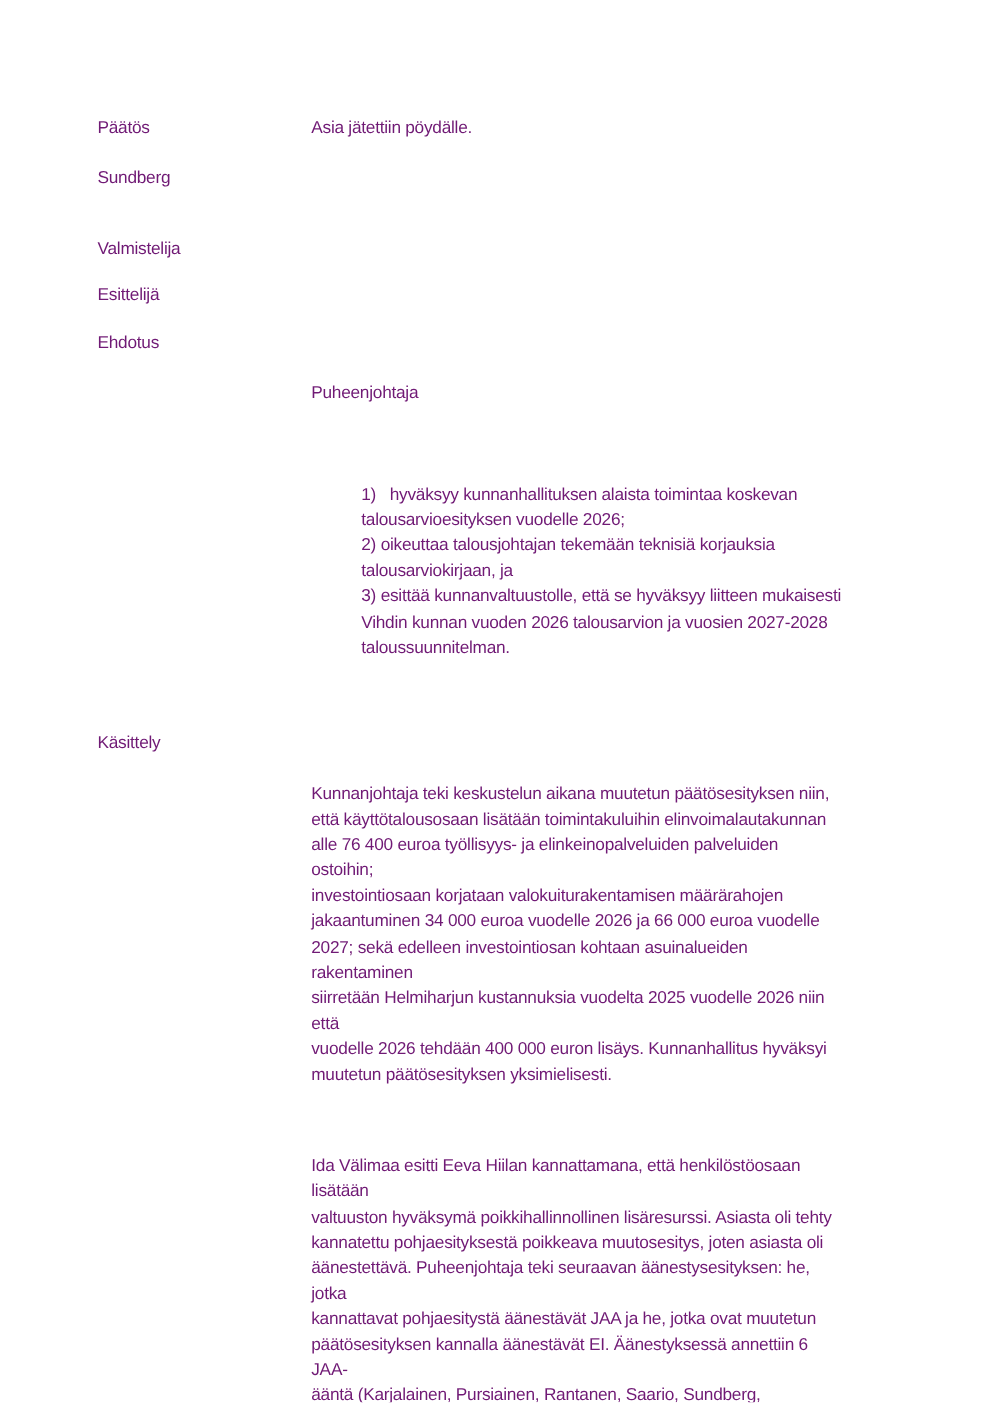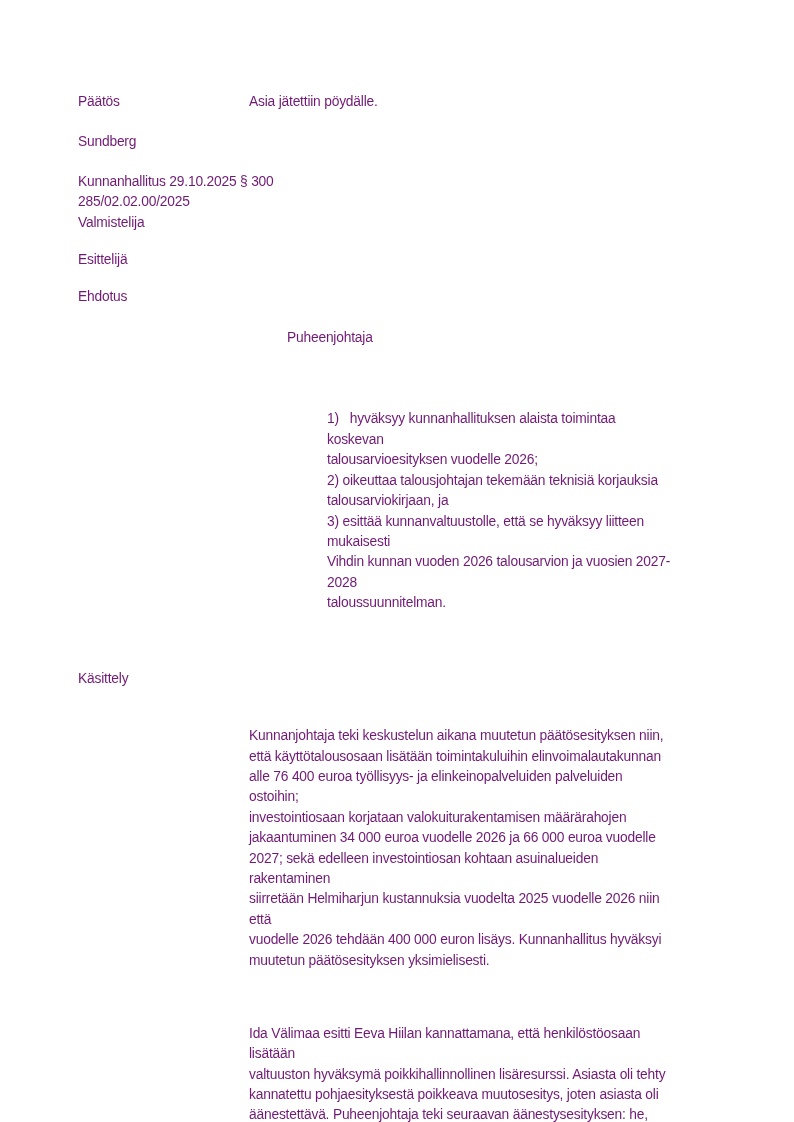--- a/index.html
+++ b/index.html
@@ -28,45 +28,43 @@
   .label {
     width: 171px;
     flex-shrink: 0;
   }
   .content {
     flex: 1;
     white-space: pre-wrap;
   }
   .row-tiedoksi   { margin-top: 20px; }
   .reference      { margin-top: 19px; white-space: pre-wrap; }
-  .row-valmistelija { }
+  .row-valmistelija { margin-top: 36px; }
   .row-esittelija { margin-top: 17px; }
-  .row-ehdotus    { margin-top: 17px; gap: 38px; }
+  .row-ehdotus    { margin-top: 17px; }
   .proposal       { margin-top: 20px; white-space: pre-wrap; margin-left: 40px; }
   .row-kasittely  { margin-top: 15px; }
-  .para           { white-space: pre-wrap; margin-top: 16px; }
+  .para           { white-space: pre-wrap; }
   .para + .para   { margin-top: 12px; }
 </style>
 </head>
 <body>
 
 <div class="page">
 
   <div class="row row-paatos">
     <div class="label">Päätös</div>
     <div class="content">Asia jätettiin pöydälle.</div>
   </div>
 
   <div class="row row-tiedoksi">
     <div class="label">Sundberg</div>
     <div class="content"></div>
   </div>
 
-  <div class="reference">Kunnanhallitus 29.10.2025 § 300
-285/02.02.00/2025</div>
 
   <div class="row row-valmistelija">
     <div class="label">Valmistelija</div>
   </div>
 
   <div class="row row-esittelija">
     <div class="label">Esittelijä</div>
   </div>
 
   <div class="row row-ehdotus">

